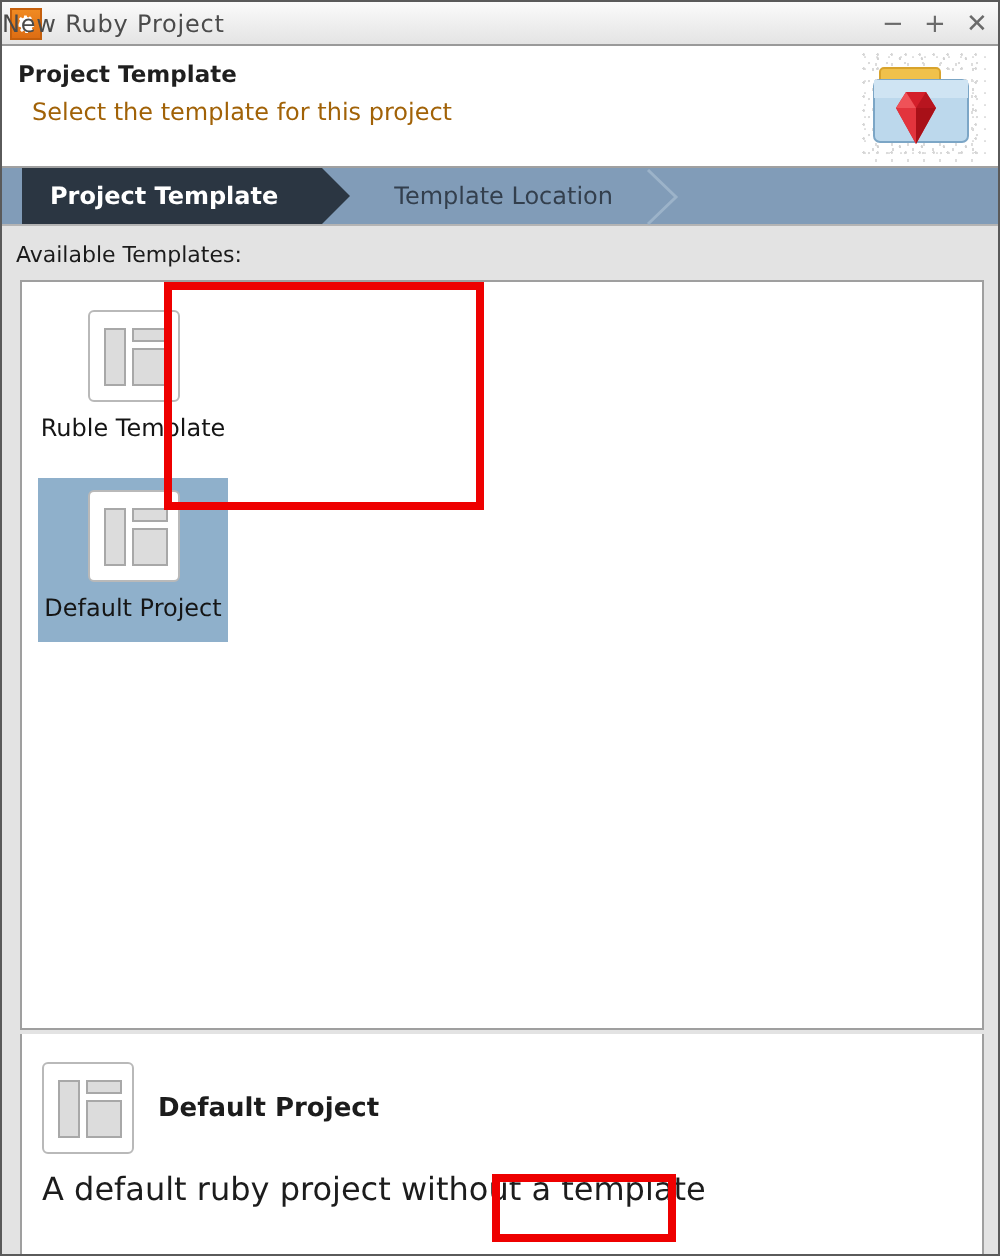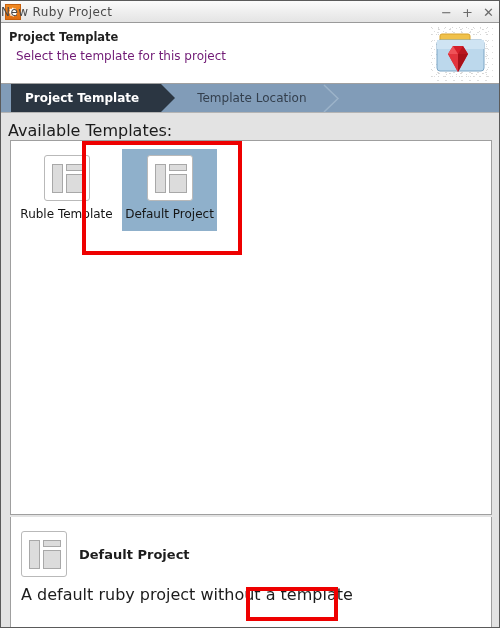--- a/index.html
+++ b/index.html
@@ -88,21 +88,21 @@
     top: 7px;
     font-size: 11.5px;
     font-weight: bold;
     color: #1f1f1f;
   }
   .header-sub {
     position: absolute;
     left: 15px;
     top: 26px;
     font-size: 12px;
-    color: #701a75;
+    color: #a16207;
   }
   .header-art {
     position: absolute;
     right: 6px;
     top: 3px;
     width: 62px;
     height: 56px;
   }
   .header-art .speckle {
     position: absolute;
@@ -163,39 +163,40 @@
   .body {
     position: relative;
     height: 516px;
     background: #e3e3e3;
     box-sizing: border-box;
   }
   .avail-label {
     position: absolute;
     left: 7px;
     top: 8px;
-    font-size: 16px;
+    font-size: 11px;
     color: #1b1b1b;
   }
   .panel {
     position: absolute;
     left: 9px;
     top: 27px;
     width: 482px;
     height: 375px;
     background: #ffffff;
     border: 1px solid #9f9f9f;
     box-sizing: border-box;
   }
   .tiles {
     position: absolute;
     left: 8px;
     top: 8px;
     display: flex;
     gap: 8px;
+    flex-direction: column;
   }
   .tile {
     width: 95px;
     height: 82px;
     display: flex;
     flex-direction: column;
     align-items: center;
     justify-content: flex-start;
     padding-top: 6px;
     box-sizing: border-box;

